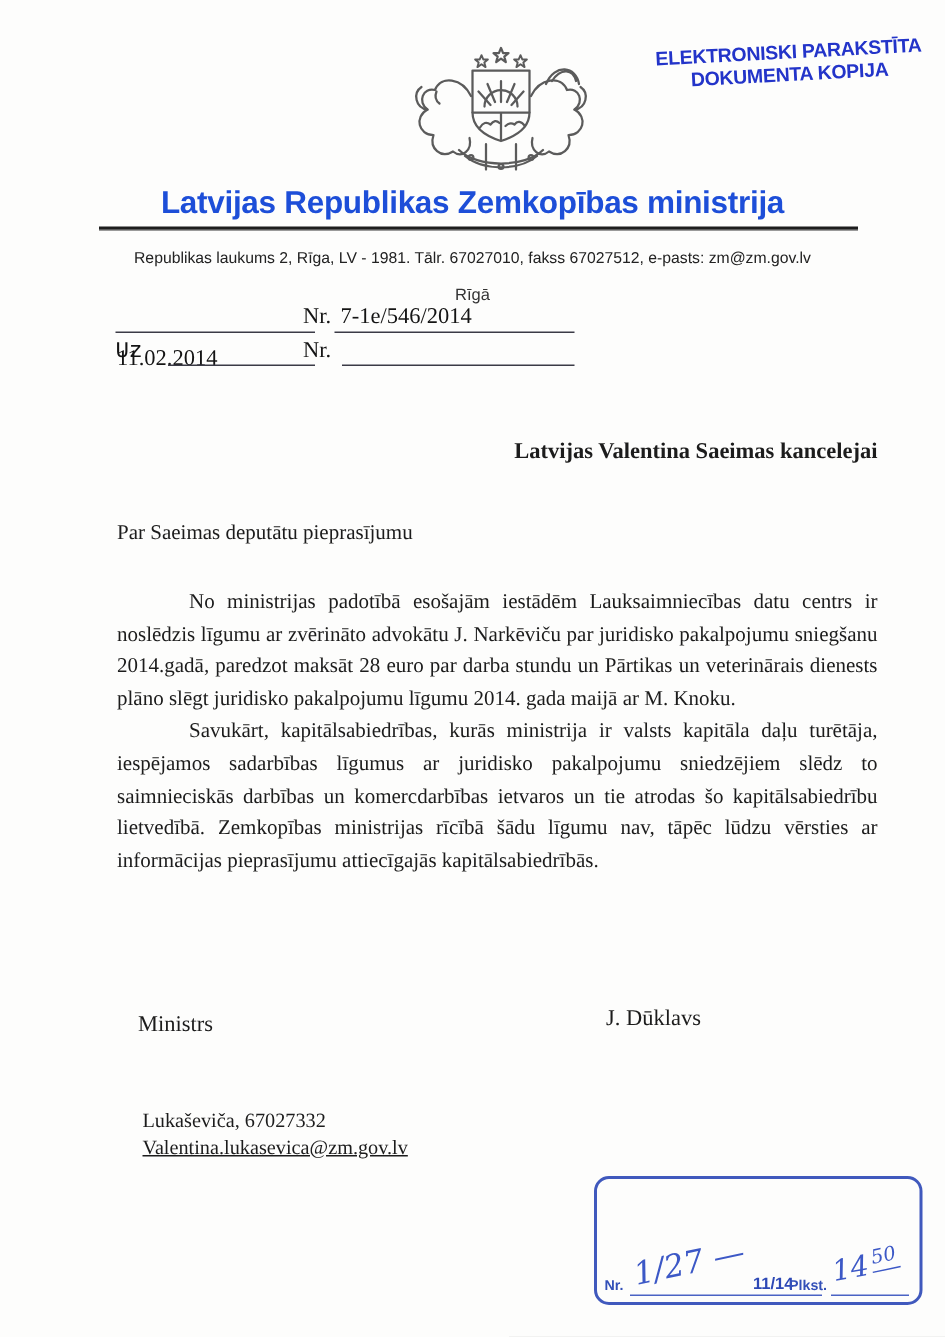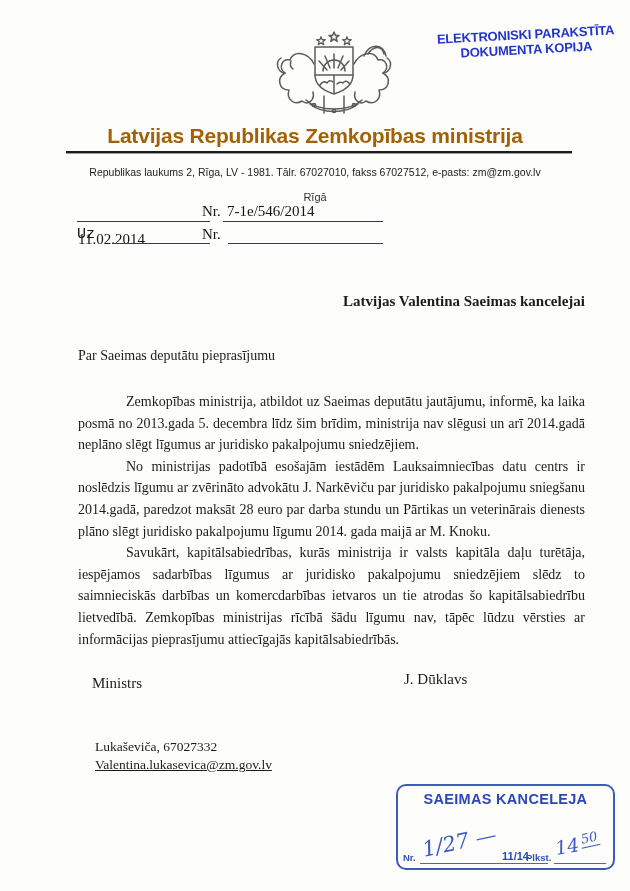--- a/index.html
+++ b/index.html
@@ -13,21 +13,21 @@
     position:absolute;left:428px;top:27px;width:196px;
     transform:rotate(-3deg);
     color:#2334c9;font-family:"Liberation Sans", sans-serif;
     font-weight:bold;font-size:13px;line-height:15px;
     text-align:center;letter-spacing:-0.2px;
   }
   
   .coa{position:absolute;left:272px;top:30px;}
   
   .header{position:absolute;left:40px;right:40px;top:124px;text-align:center;}
-  .title{font-family:"Liberation Sans", sans-serif;font-weight:bold;font-size:21px;letter-spacing:-0.2px;color:#a16207;}
+  .title{font-family:"Liberation Sans", sans-serif;font-weight:bold;font-size:21px;letter-spacing:-0.2px;color:#1d4ed8;}
   .rule{height:2px;background:#1d1d1d;margin:3px 18px 0 26px;box-shadow:0 1px 0 #9a9a9a;}
   .addr{margin-top:13px;font-family:"Liberation Sans", sans-serif;font-size:10.5px;color:#222;}
   .city{margin-top:13px;font-family:"Liberation Sans", sans-serif;font-size:11px;color:#333;}
   
   .ref-text{position:absolute;font-size:15px;color:#141414;}
   .uline{position:absolute;height:0;border-bottom:1.4px solid #3b3b46;}
   
   .addressee{position:absolute;top:293px;right:45px;font-weight:bold;font-size:15px;}
   .subject{position:absolute;left:78px;top:348px;font-size:14px;text-align:right;}
   .body{position:absolute;left:78px;top:391px;width:507px;}
@@ -123,35 +123,33 @@
 
   <span class="ref-text" style="left:77px;top:226px;font-family:Liberation Mono, monospace;">Uz</span>
   <div class="uline" style="left:112px;top:243px;width:98px;"></div>
   <span class="ref-text" style="left:202px;top:226px;">Nr.</span>
   <div class="uline" style="left:228px;top:243px;width:155px;"></div>
 
   <div class="addressee">Latvijas Valentina Saeimas kancelejai</div>
   <div class="subject">Par Saeimas deputātu pieprasījumu</div>
 
   <div class="body">
-    <p>Zemkopības ministrija, atbildot uz Saeimas deputātu jautājumu, informē, ka laika posmā no 2013.gada 5. decembra līdz šim brīdim, ministrija nav slēgusi un arī 2014.gadā neplāno slēgt līgumus ar juridisko pakalpojumu sniedzējiem.</p>
     <p>No ministrijas padotībā esošajām iestādēm Lauksaimniecības datu centrs ir noslēdzis līgumu ar zvērināto advokātu J. Narkēviču par juridisko pakalpojumu sniegšanu 2014.gadā, paredzot maksāt 28 euro par darba stundu un Pārtikas un veterinārais dienests plāno slēgt juridisko pakalpojumu līgumu 2014. gada maijā ar M. Knoku.</p>
     <p>Savukārt, kapitālsabiedrības, kurās ministrija ir valsts kapitāla daļu turētāja, iespējamos sadarbības līgumus ar juridisko pakalpojumu sniedzējiem slēdz to saimnieciskās darbības un komercdarbības ietvaros un tie atrodas šo kapitālsabiedrību lietvedībā. Zemkopības ministrijas rīcībā šādu līgumu nav, tāpēc lūdzu vērsties ar informācijas pieprasījumu attiecīgajās kapitālsabiedrībās.</p>
   </div>
 
   <div class="sig-title">Ministrs</div>
   <div class="sig-name">J. Dūklavs</div>
 
   <div class="contact">
     <div>Lukaševiča, 67027332</div>
     <div class="email">Valentina.lukasevica@zm.gov.lv</div>
   </div>
 
   <div class="stamp">
-    <div class="stamp-title">SAEIMAS KANCELEJA</div>
     <span class="st-small" style="left:5px;top:66px;">Nr.</span>
     <div class="st-line" style="left:22px;top:77px;width:128px;"></div>
     <span class="hand hw-nr">1/27 —</span>
     <span class="st-code" style="left:104px;top:64px;">11/14</span>
     <span class="st-small" style="left:128px;top:66px;">Plkst.</span>
     <div class="st-line" style="left:156px;top:77px;width:52px;"></div>
     <span class="hand hw-hour">14</span>
     <span class="hand hw-min">50</span>
   </div>
 

